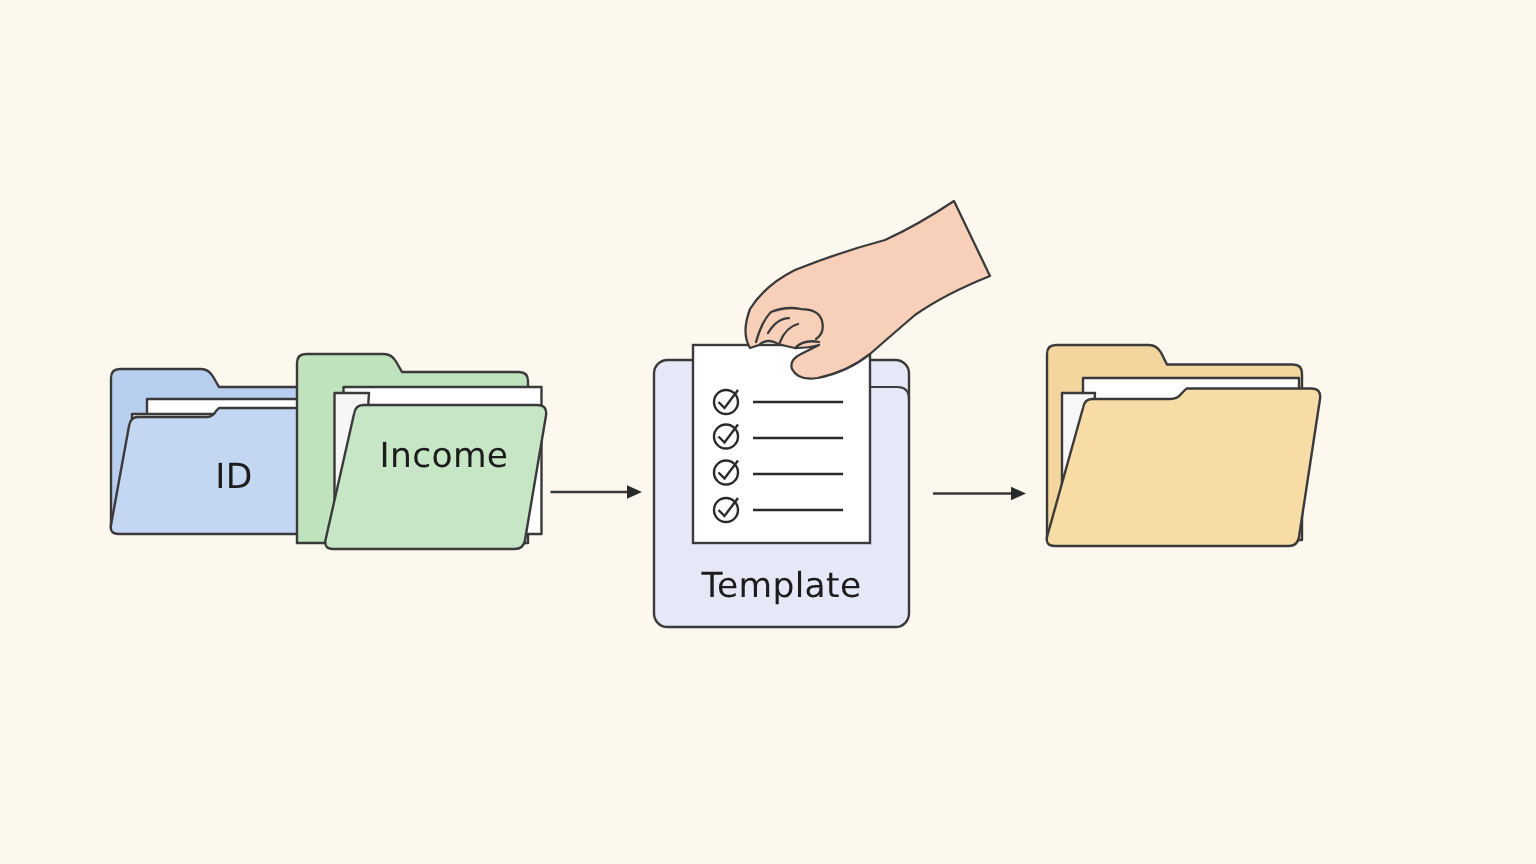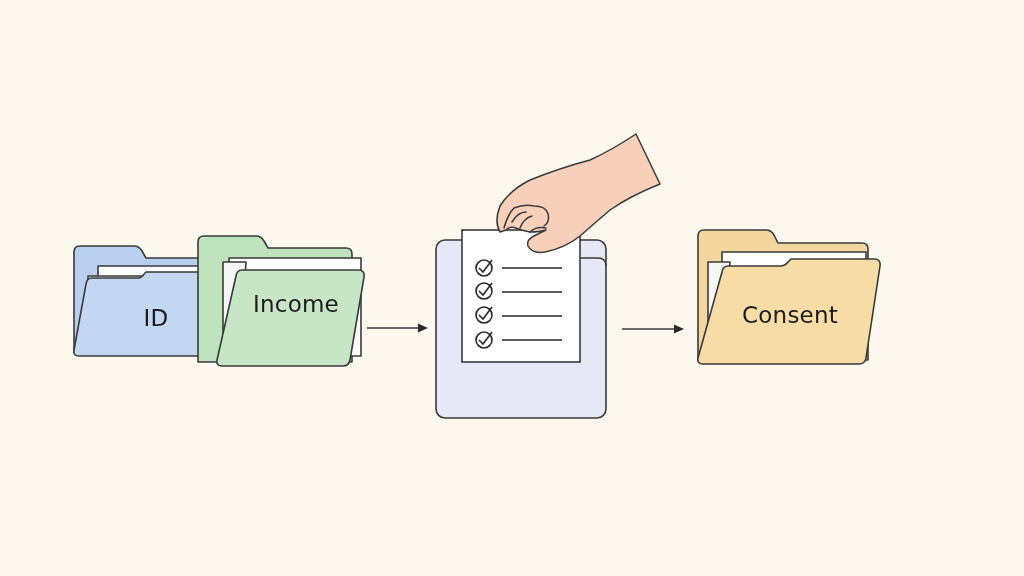--- a/index.html
+++ b/index.html
@@ -95,14 +95,14 @@
       <path d="M698,236 Q698,230 704,230 L766,230 Q771,230 774,235 L778,243 L862,243 Q868,243 868,249 L868,360 L698,360 Z" fill="#f3d59e"></path>
       <path d="M722,252 L866,252 L866,352 L722,352 Z" fill="#ffffff"></path>
       <path d="M708,262 L730,262 L724,358 L708,358 Z" fill="#f7f7f7"></path>
 
       <path d="M728,266 L780,266 Q785,266 788,262 L791,259 L874,259 Q881,259 880,266 L866,358 Q865,364 859,364 L703,364 Q697,364 698,358 L722,272 Q723,266 728,266 Z" fill="#f7dca5"></path>
     </g>
   </svg>
 
   <div class="label" style="left:156px; top:318px;">ID</div>
   <div class="label" style="left:296px; top:304px;">Income</div>
-  <div class="label" style="left:790px; top:315px;">Consent</div>
+  <div class="label" style="left:521px; top:391px;">Template</div>
 </div>
 
 </body></html>

